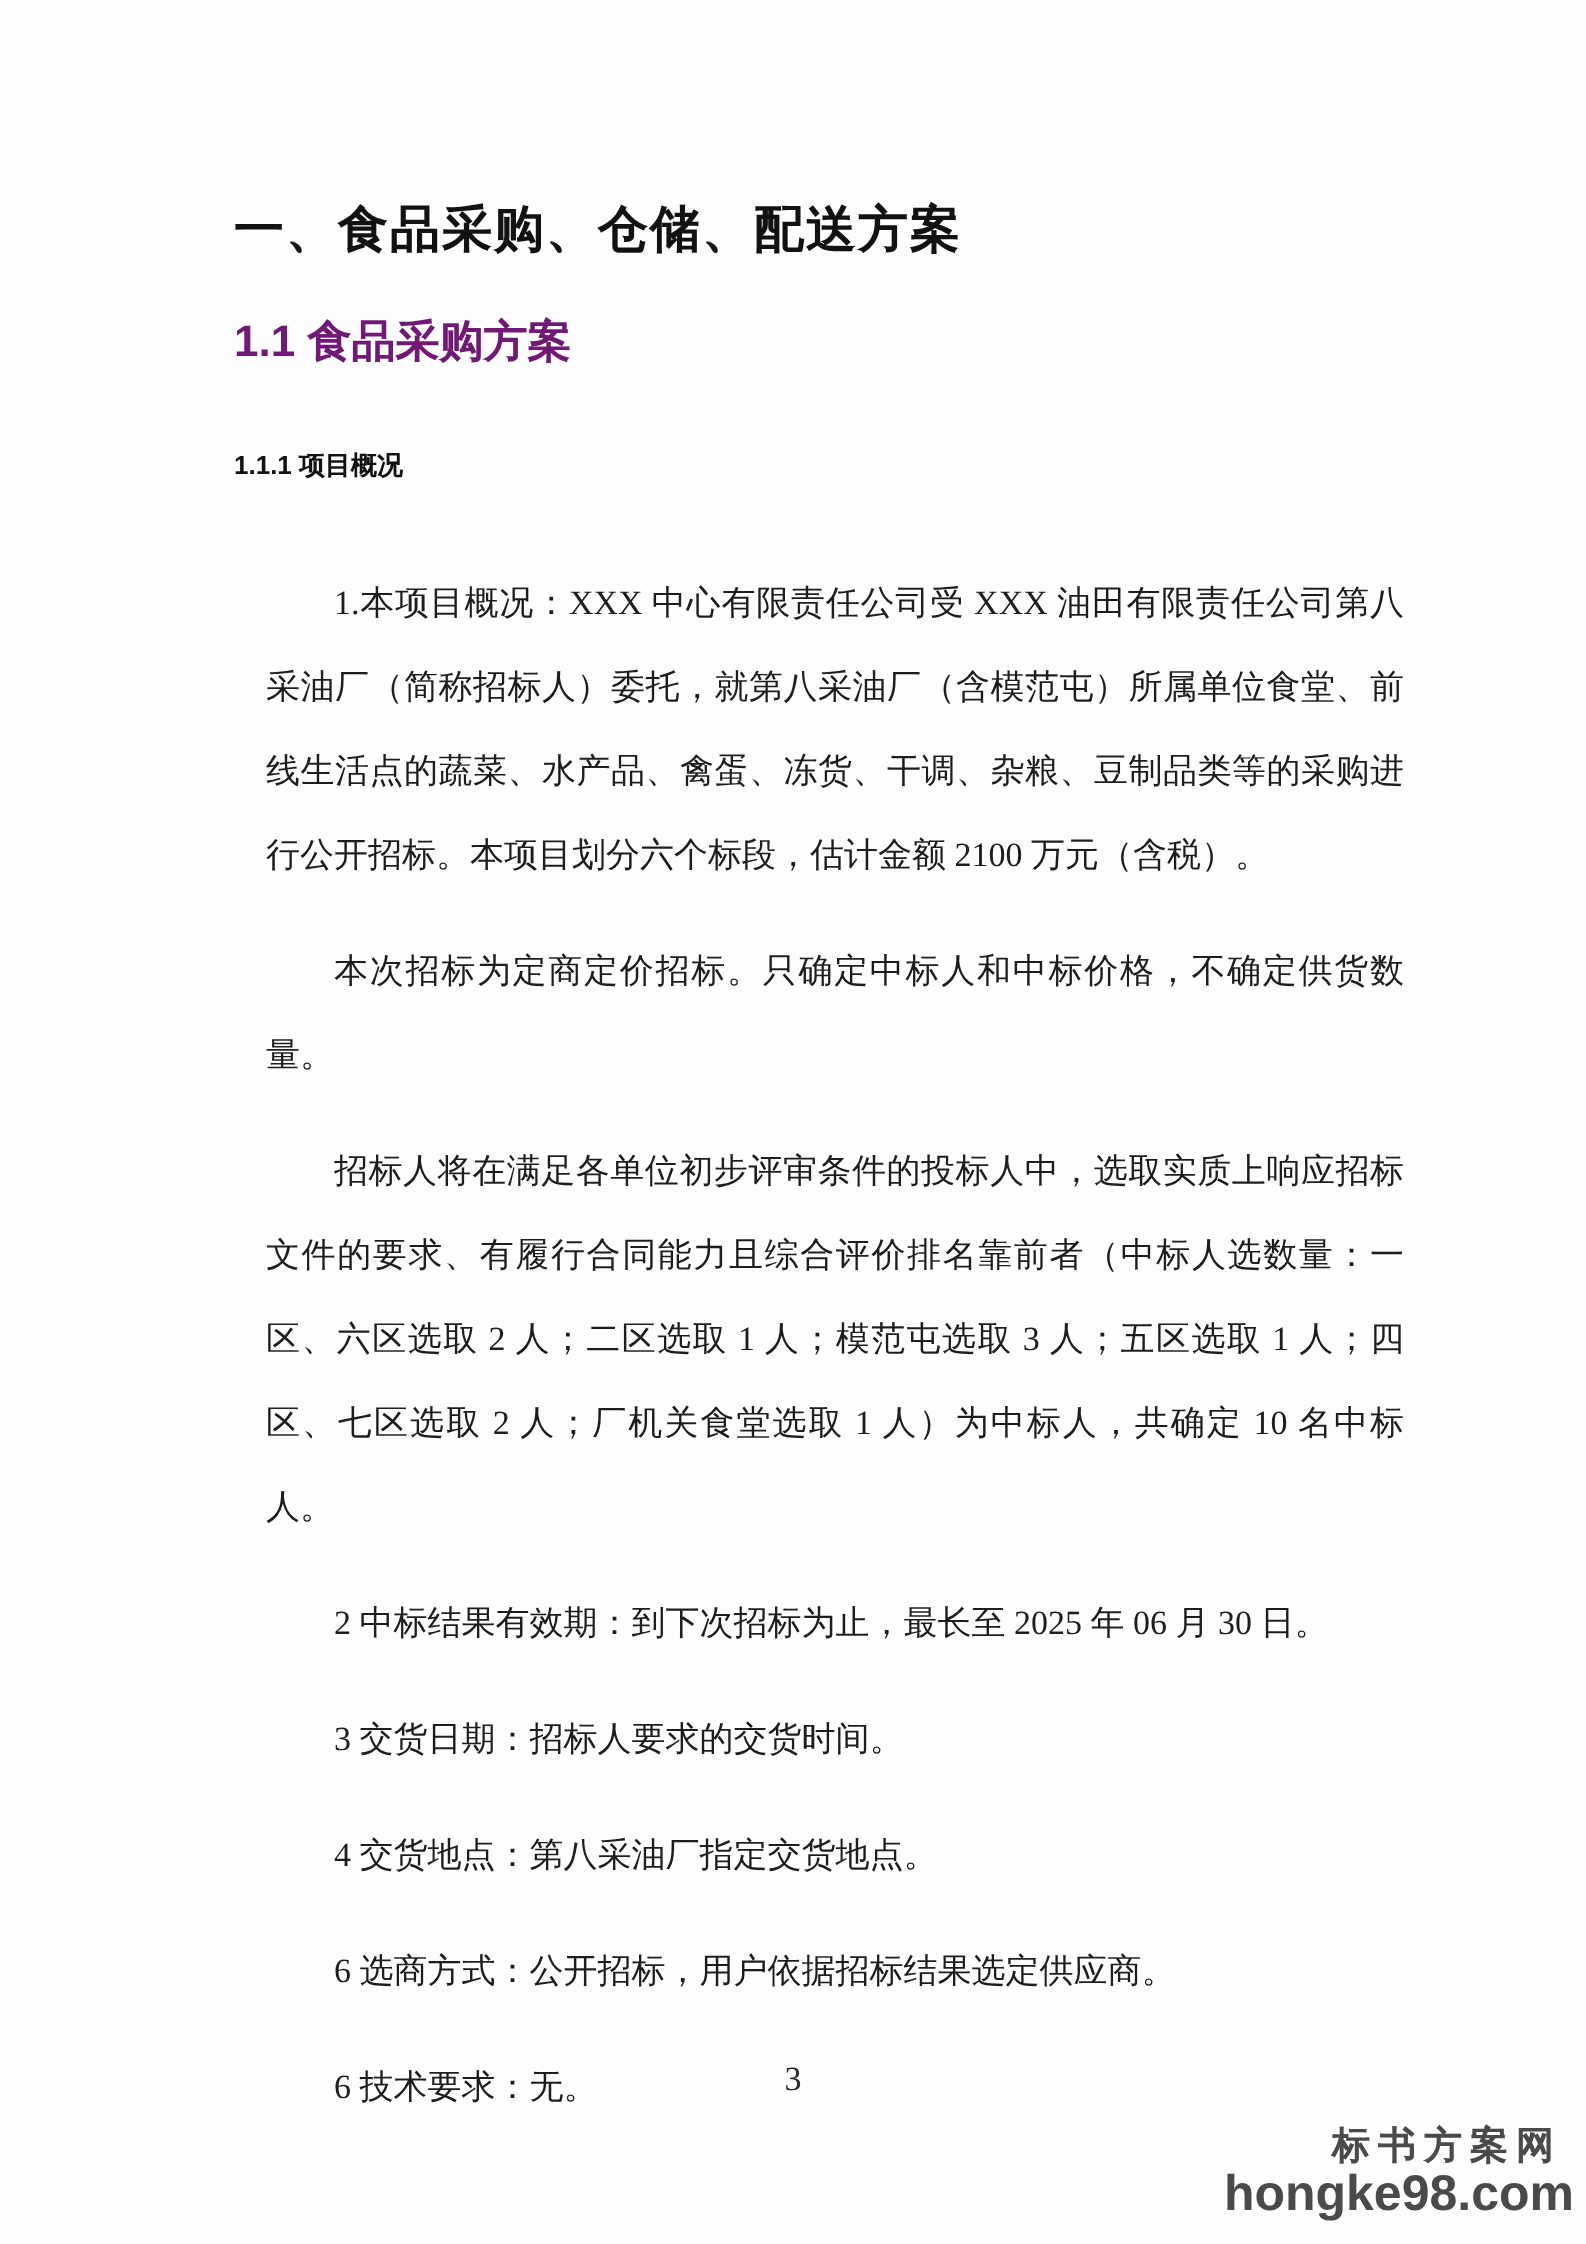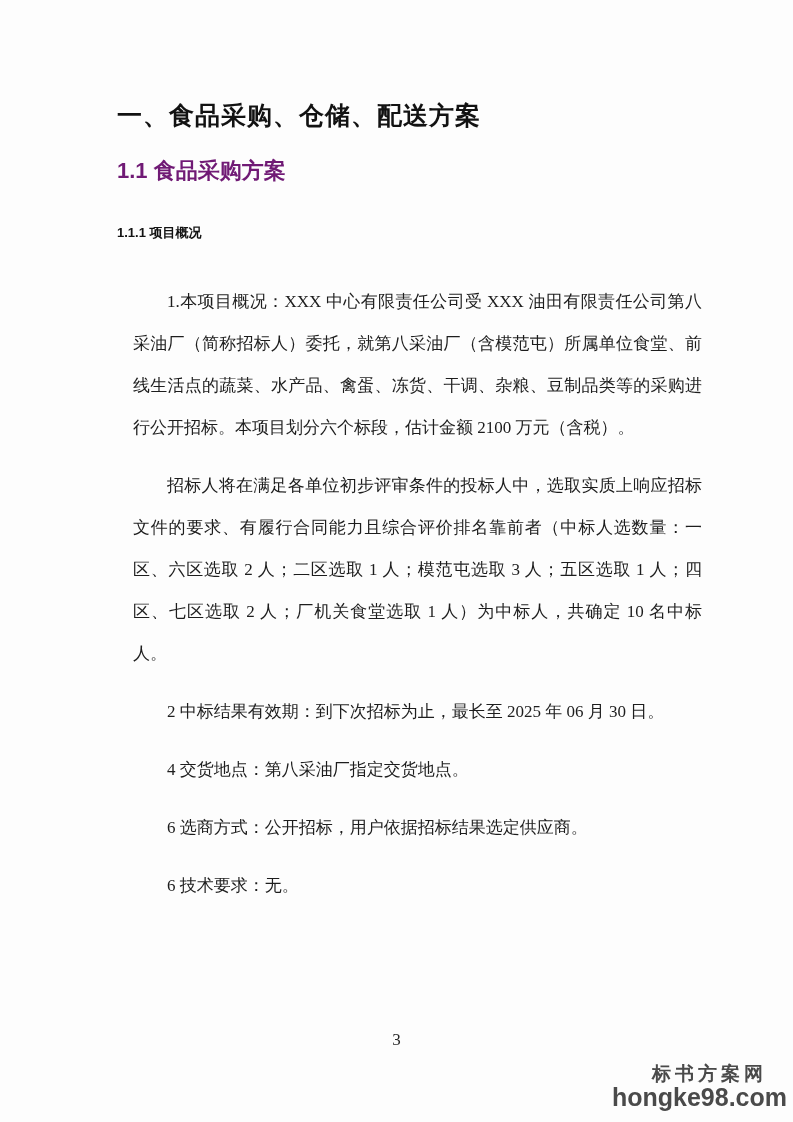--- a/index.html
+++ b/index.html
@@ -68,43 +68,45 @@
     right: 6px;
     bottom: 12px;
     text-align: right;
     font-family: "Liberation Sans", "DejaVu Sans", sans-serif;
     font-weight: bold;
     line-height: 1.05;
   }
   .wm-cn {
     font-size: 19px;
     letter-spacing: 4px;
-    margin-right: 20px;
+    margin-right: 6px;
   }
   .wm-url {
     font-size: 25px;
     letter-spacing: 0;
     margin-left: 32px;
   }
 </style>
 </head>
 <body>
 
 <div class="page">
 
   <div class="h1">一、食品采购、仓储、配送方案</div>
 
   <div class="h2">1.1 食品采购方案</div>
 
   <div class="h3">1.1.1 项目概况</div>
 
   <div class="body-text">
     <p>1.本项目概况：XXX 中心有限责任公司受 XXX 油田有限责任公司第八采油厂（简称招标人）委托，就第八采油厂（含模范屯）所属单位食堂、前线生活点的蔬菜、水产品、禽蛋、冻货、干调、杂粮、豆制品类等的采购进行公开招标。本项目划分六个标段，估计金额 2100 万元（含税）。</p>
+    <p>本次招标为定商定价招标。只确定中标人和中标价格，不确定供货数量。</p>
     <p>招标人将在满足各单位初步评审条件的投标人中，选取实质上响应招标文件的要求、有履行合同能力且综合评价排名靠前者（中标人选数量：一区、六区选取 2 人；二区选取 1 人；模范屯选取 3 人；五区选取 1 人；四区、七区选取 2 人；厂机关食堂选取 1 人）为中标人，共确定 10 名中标人。</p>
     <p>2 中标结果有效期：到下次招标为止，最长至 2025 年 06 月 30 日。</p>
+    <p>3 交货日期：招标人要求的交货时间。</p>
     <p>4 交货地点：第八采油厂指定交货地点。</p>
     <p>6 选商方式：公开招标，用户依据招标结果选定供应商。</p>
     <p>6 技术要求：无。</p>
   </div>
 
   <div class="footer">
     <span>3</span>
   </div>
 
   <div class="watermark" style="color: rgb(74, 74, 74);">

